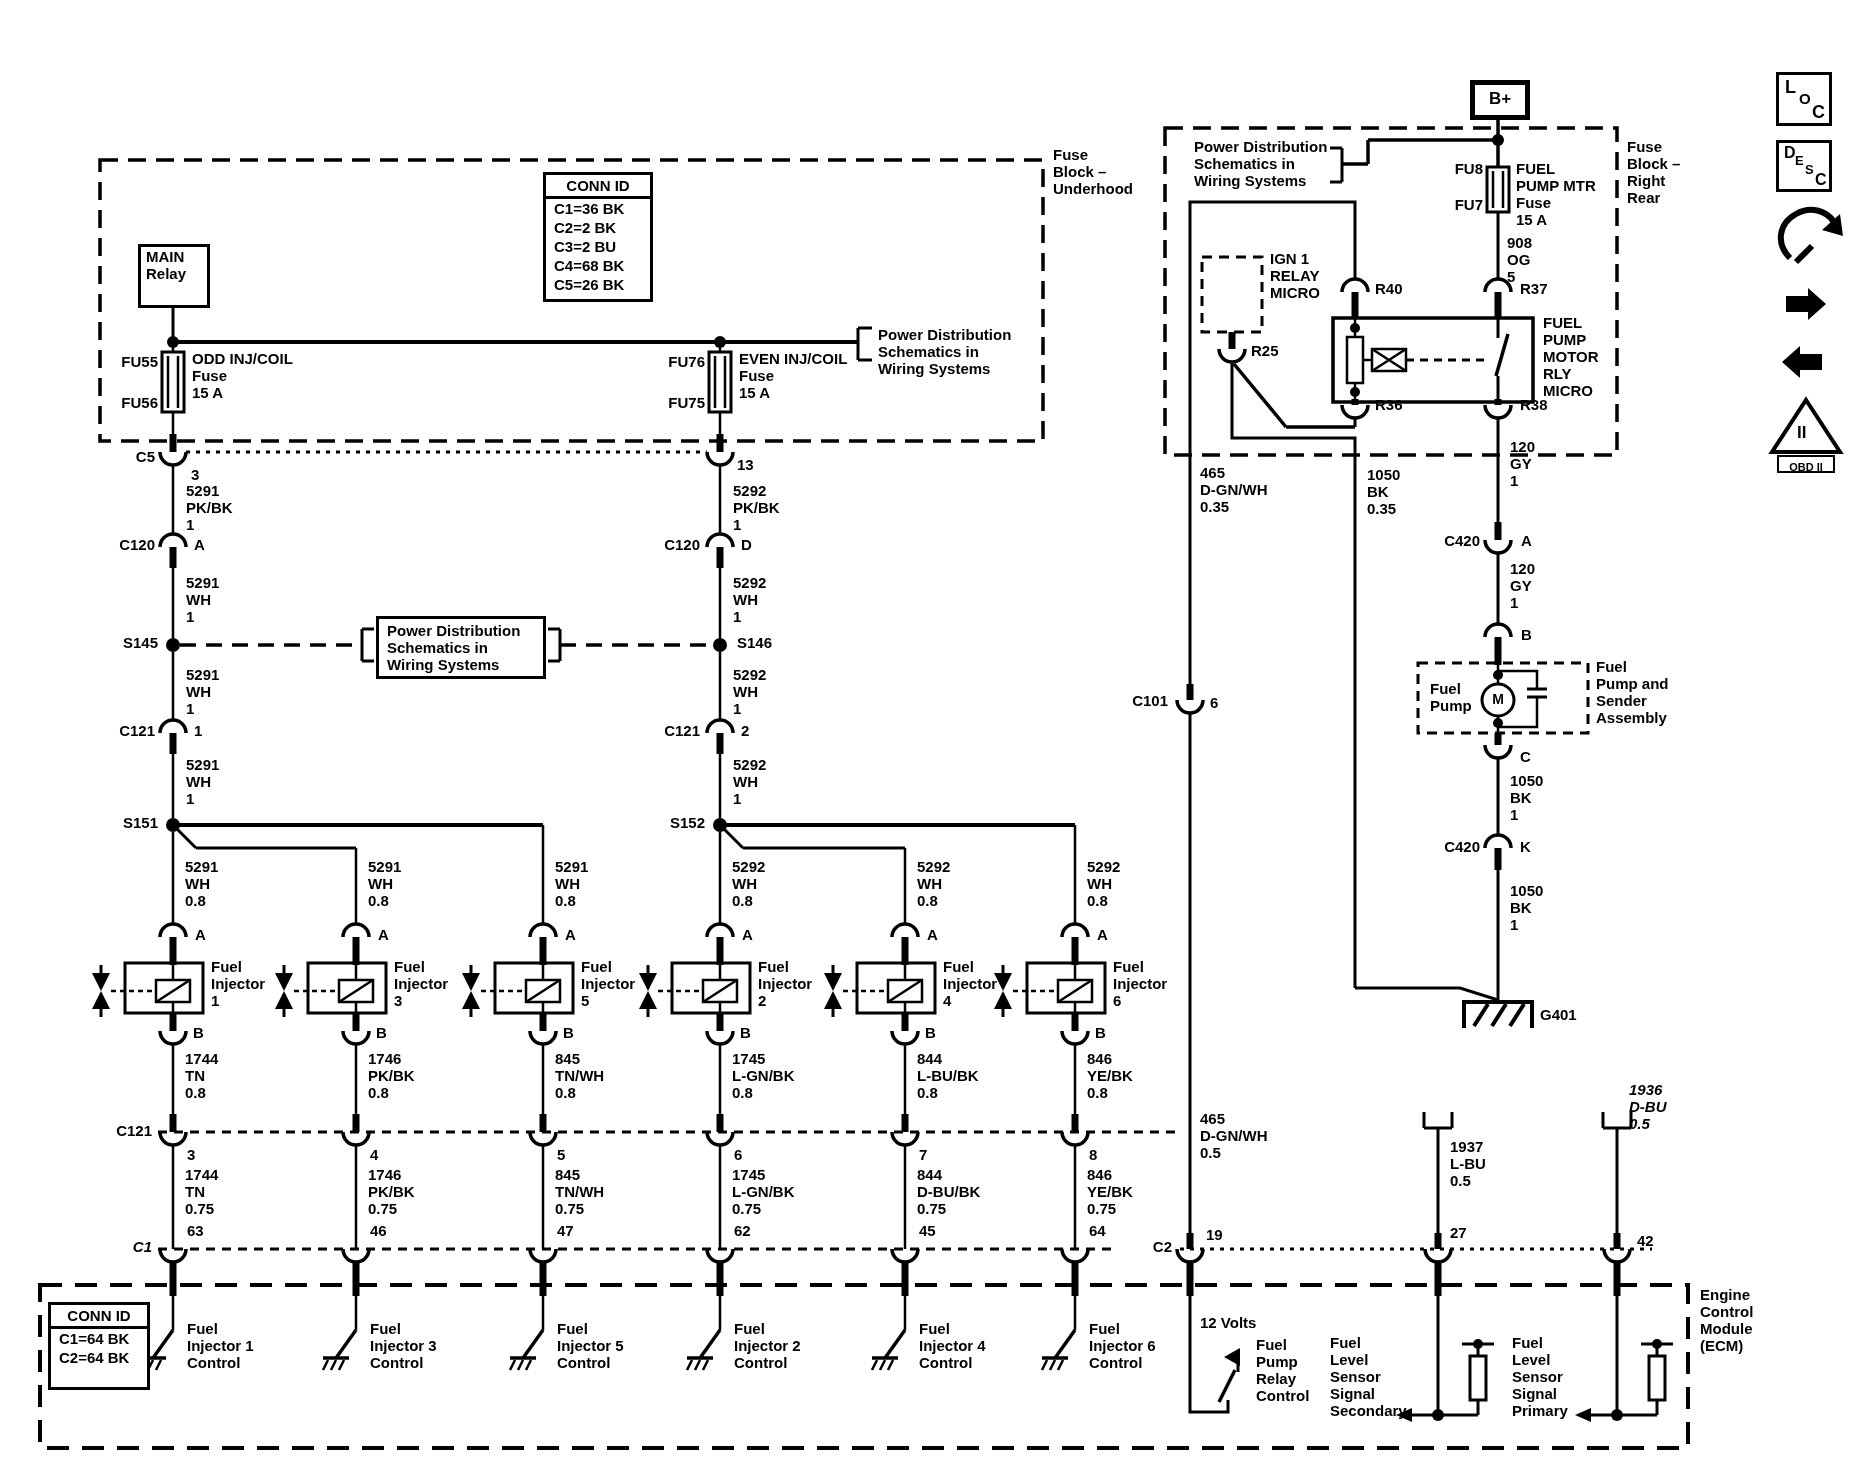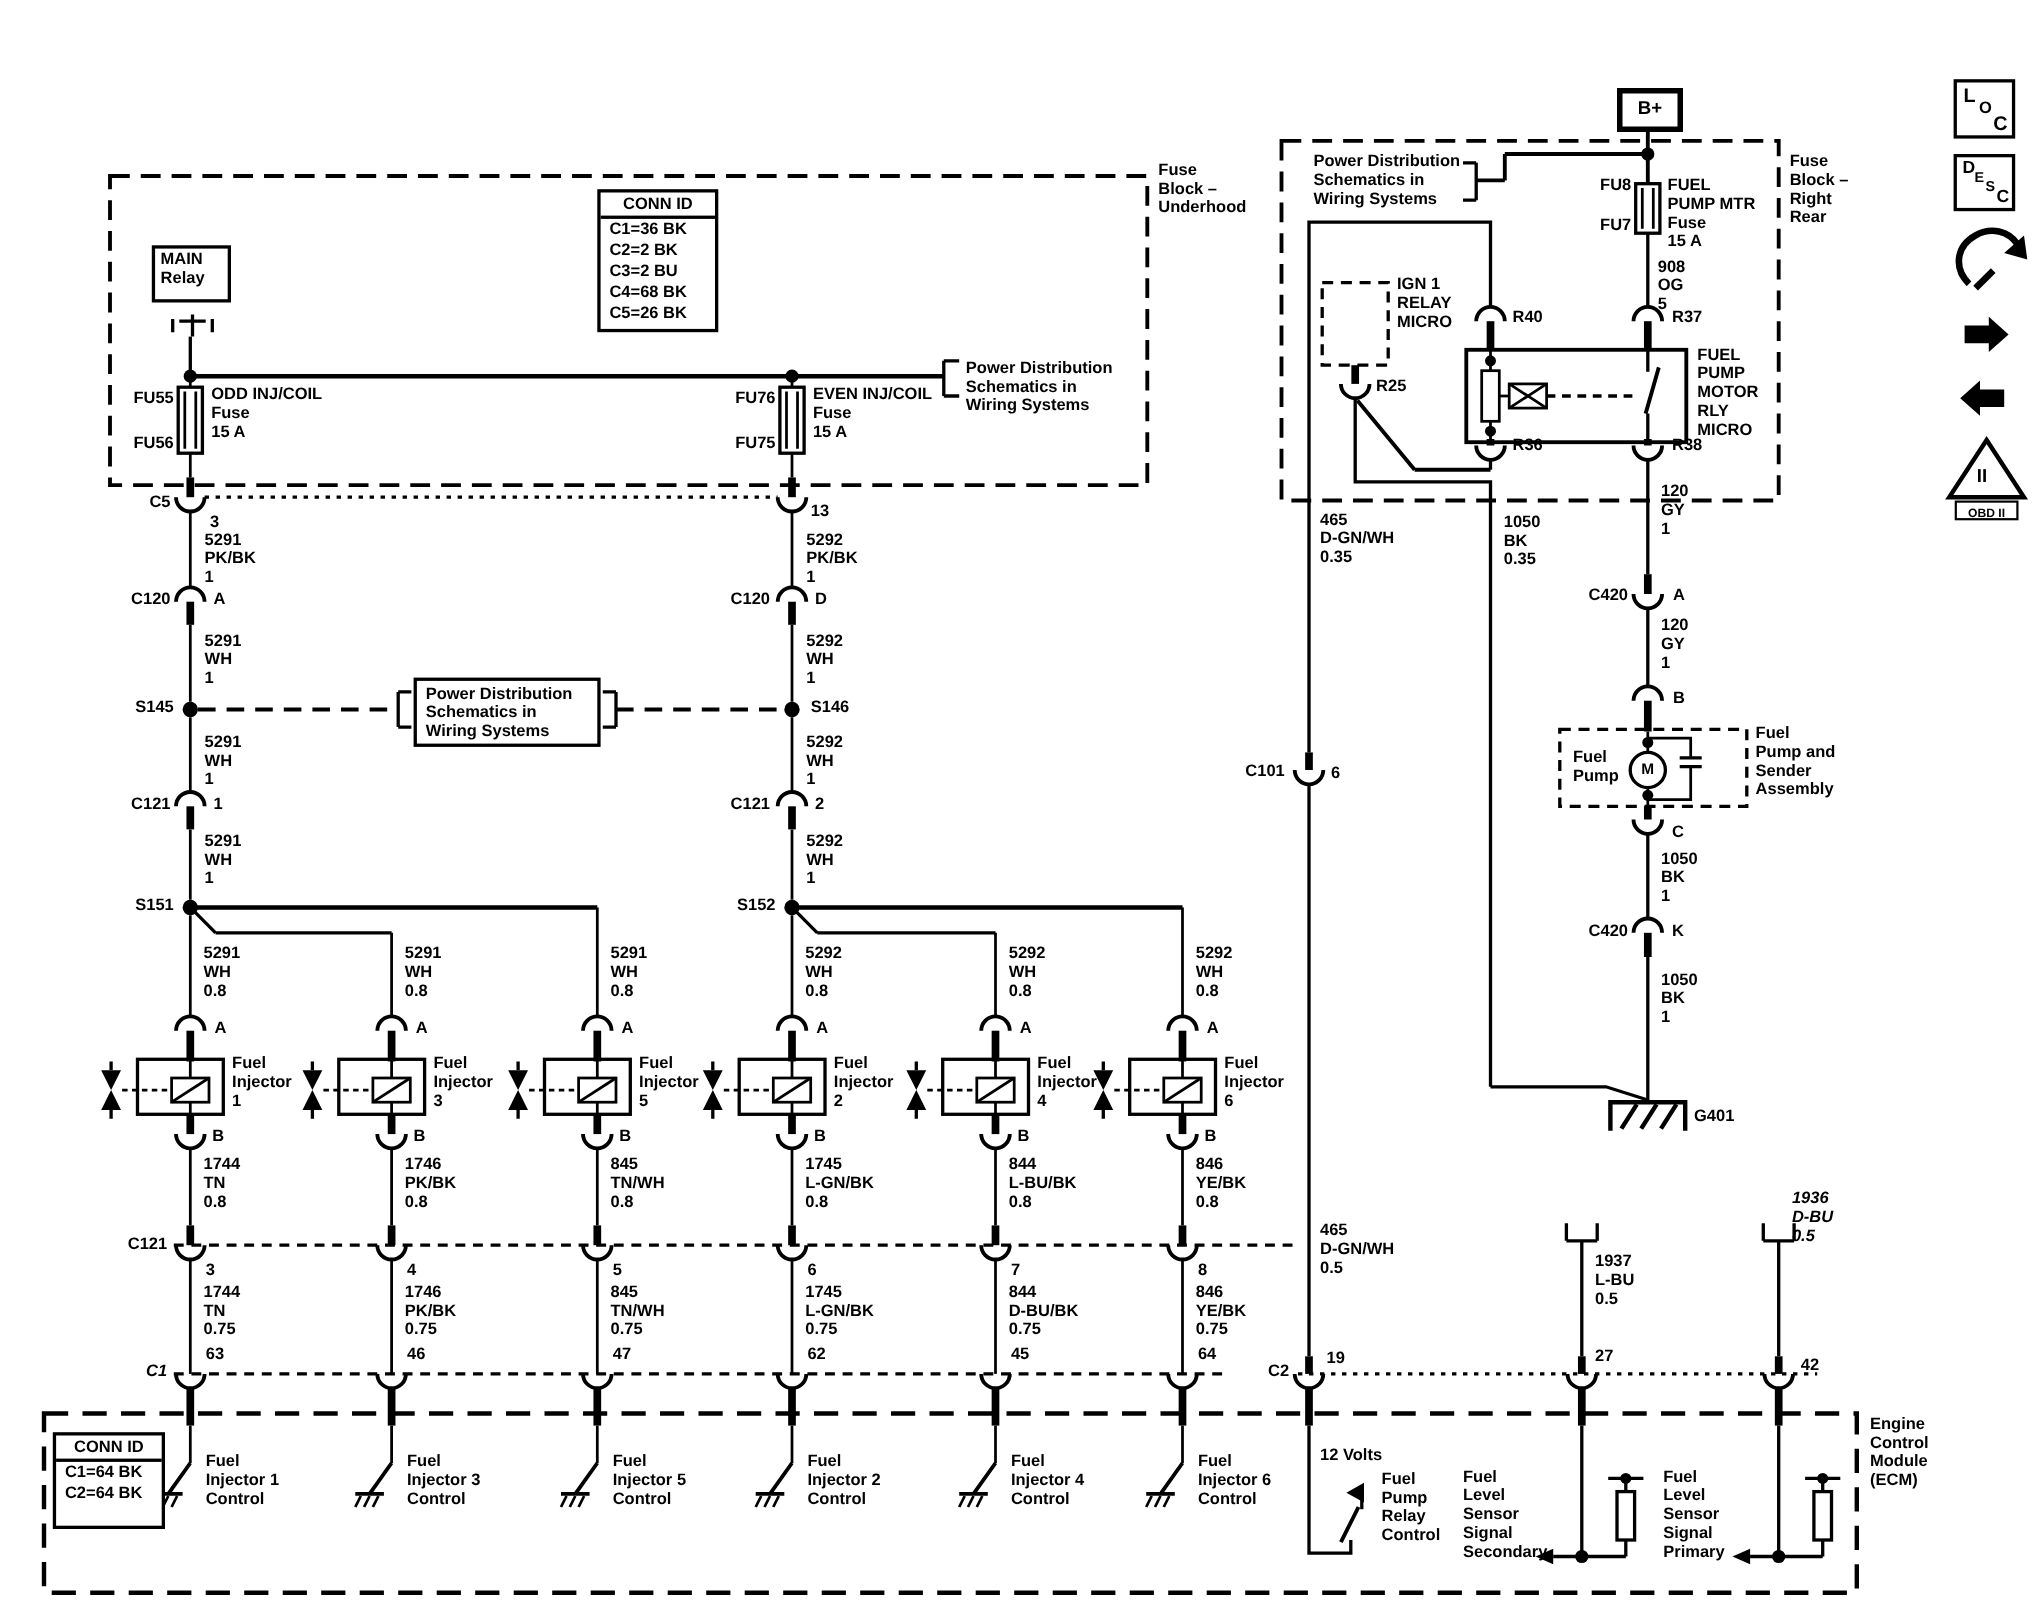--- a/index.html
+++ b/index.html
@@ -384,21 +384,21 @@
     <polygon points="1786,296 1808,296 1808,288 1826,304 1808,320 1808,312 1786,312"></polygon>
   </g>
   <g>
     <polygon points="1822,354 1800,354 1800,346 1782,362 1800,378 1800,370 1822,370"></polygon>
   </g>
   <g>
     <path class="w4" d="M1806,400 L1840,452 H1772 Z"></path>
   </g>
 </svg>
 
-<div class="bx" style="left:138px;top:223px;width:72px;height:52px;text-decoration:underline;">
+<div class="bx" style="left:138px;top:244px;width:72px;height:64px;text-decoration:underline;">
   <div class="lb" style="left:5px;top:1px;">MAIN
 Relay</div>
     </div>
 <div class="bx" style="left:543px;top:172px;width:110px;height:130px;">
   <div class="hdr">CONN ID</div>
   <div class="vals">C1=36 BK
 C2=2 BK
 C3=2 BU
 C4=68 BK
 C5=26 BK</div>

